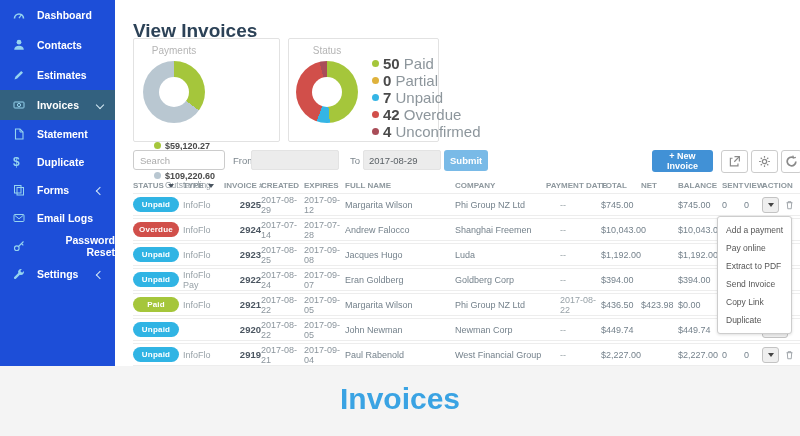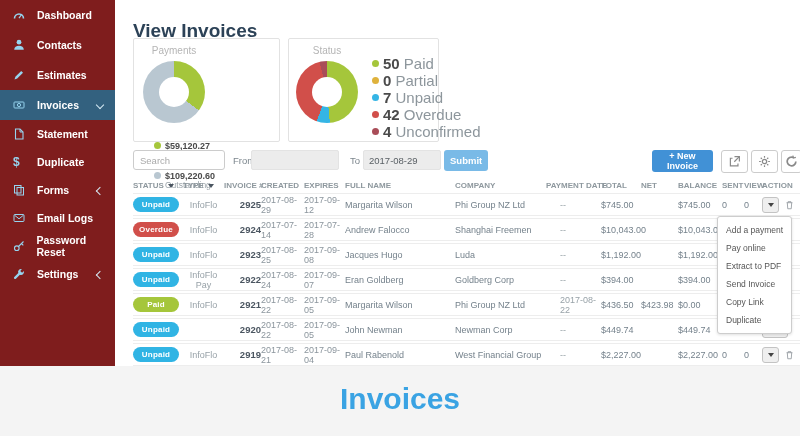--- a/index.html
+++ b/index.html
@@ -1,20 +1,20 @@
 <!DOCTYPE html>
 <html><head>
 <meta charset="utf-8">
 <style>
   html,body{margin:0;padding:0;background:#fff;}
   .stage{position:relative;width:800px;height:436px;overflow:hidden;background:#fff;
          font-family:"Liberation Sans",sans-serif;-webkit-font-smoothing:antialiased;}
 
   
-  .sidebar{position:absolute;left:0;top:0;width:115px;height:366px;background:#7f1d1d;}
+  .sidebar{position:absolute;left:0;top:0;width:115px;height:366px;background:#1d4ed8;text-align:right;}
   .side-item{position:relative;display:flex;align-items:center;height:30px;padding-left:13px;
              color:#fff;font-size:10.5px;font-weight:bold;cursor:pointer;}
   .side-item.active{background:#33617f;}
   .side-item .icn{width:16px;margin-right:8px;color:#96d4ef;display:inline-flex;align-items:center;}
   .side-item .icn svg{display:block;}
   .dollar-glyph{font-size:12px;font-weight:bold;color:#96d4ef;}
   .submenu{background:#4a86a6;padding:5px 0;}
   .sub-item{display:flex;align-items:center;height:25px;padding-left:13px;color:#c9e0ee;
             font-size:10px;cursor:pointer;}
   .chev{width:5px;height:5px;border-right:1.5px solid #d6eaf5;border-bottom:1.5px solid #d6eaf5;
@@ -77,21 +77,21 @@
   .t-row{display:flex;align-items:center;height:21px;background:#fff;margin-bottom:2px;
          border-top:1px solid #ededed;border-bottom:1px solid #ededed;font-size:9px;color:#75828c;}
   .td,.th{flex:none;}
   .c-status{width:50px;} .c-type{width:41px;} .c-inv{width:37px;} .c-created{width:43px;}
   .c-expires{width:41px;} .c-name{width:110px;} .c-company{width:91px;} .c-pay{width:55px;}
   .c-total{width:40px;} .c-net{width:37px;} .c-bal{width:44px;} .c-sent{width:22px;}
   .c-view{width:18px;} .c-action{width:48px;}
   .td.c-pay{padding-left:14px;box-sizing:border-box;color:#98a2a8;}
   .td.c-inv{font-weight:bold;color:#4a5560;font-size:9.5px;text-align:right;}
   .td.c-created,.td.c-expires{color:#8b959d;}
-  .td.c-type{color:#98a2a8;text-align:center;}
+  .td.c-type{color:#98a2a8;}
   .pill{display:inline-block;width:46px;height:15px;line-height:15px;border-radius:8px;text-align:center;
         color:#fff;font-size:8px;font-weight:bold;letter-spacing:.2px;}
   .pill-unpaid{background:#30b4e4;} .pill-overdue{background:#d14f4a;} .pill-paid{background:#a5c63b;}
   .td.c-action{display:flex;align-items:center;gap:5px;}
   .dd-btn{width:26px;height:16px;background:#efefef;border:1px solid #c3c3c3;border-radius:3px;
           display:inline-flex;align-items:center;justify-content:center;cursor:pointer;box-sizing:border-box;}
   .dd-caret{width:0;height:0;border-left:3.5px solid transparent;border-right:3.5px solid transparent;
             border-top:4.5px solid #444;}
   .row-icn{color:#9aa0a5;display:inline-flex;cursor:pointer;}
 

